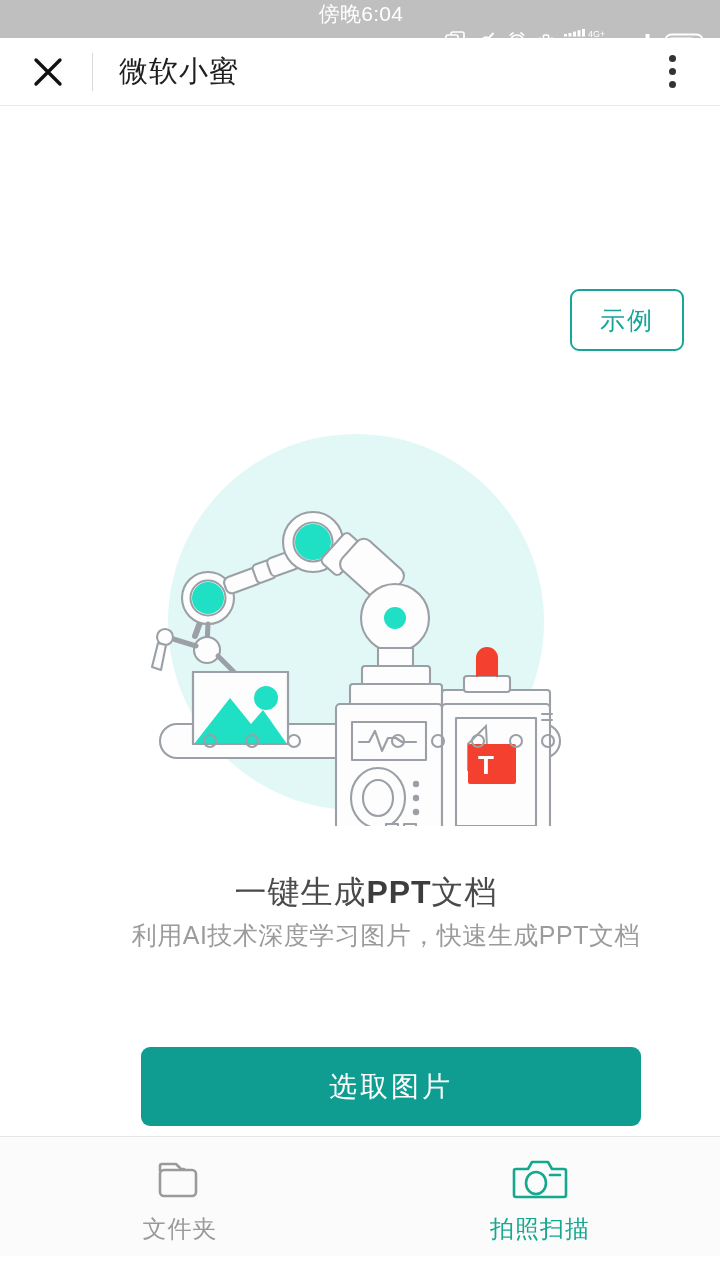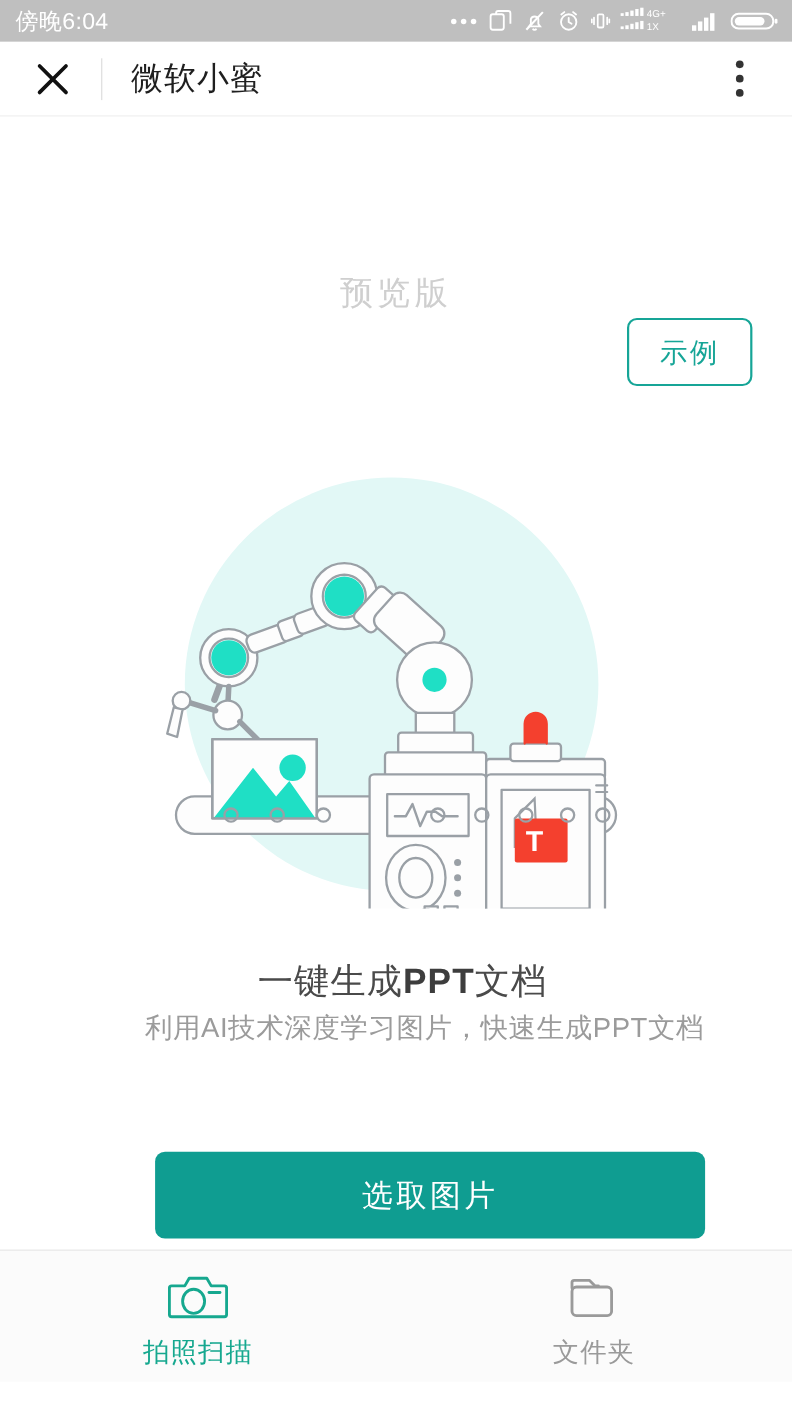--- a/index.html
+++ b/index.html
@@ -8,21 +8,21 @@
     background: #ffffff;
     font-family: "Liberation Sans", "DejaVu Sans", sans-serif;
     overflow: hidden;
   }
   #app { position: relative; width: 720px; height: 1280px; background: #ffffff; }
 
   
   .statusbar {
     height: 38px; background: #bfbfbf;
     display: flex; align-items: center;
-    padding: 0 12px 0 14px; color: #ffffff;
+    padding: 0 12px 0 14px; color: #ffffff; flex-direction: column;
   }
   .sb-time { font-size: 21px; letter-spacing: .3px; white-space: nowrap; }
   .sb-right { margin-left: auto; display: flex; align-items: center; gap: 9px; }
   .sb-ico { display: block; }
   .sb-dots { display: flex; gap: 4px; align-items: center; margin-right: 2px; }
   .sb-dots i { width: 5px; height: 5px; border-radius: 50%; background: #fff; display: block; }
 
   
   .header {
     height: 68px; background: #ffffff;
@@ -179,21 +179,20 @@
     <div class="hdr-title">微软小蜜</div>
     <div class="hdr-menu">
         <i></i>
         <i></i>
         <i></i>
       </div>
   </div>
 
   <div class="main">
 
-    <div class="watermark">预览版</div>
 
     <div class="sample-btn">示例</div>
 
     <div class="illus-wrap">
       <svg width="420" height="400" viewBox="0 0 420 400">
         <circle cx="206" cy="196" r="188" fill="#e2f8f6"></circle>
         <g fill="#fdfdfd" stroke="#9aa0a6" stroke-width="2.1" stroke-linejoin="round" stroke-linecap="round">
 
           <rect x="10" y="298" width="200" height="34" rx="17"></rect>
           <rect x="212" y="298" width="198" height="34" rx="17"></rect>
@@ -282,32 +281,32 @@
     <div class="title">
       <span>一键生成</span><b>PPT</b><span>文档</span>
     </div>
 
     <div class="subtitle">利用AI技术深度学习图片，快速生成PPT文档</div>
 
     <button class="primary-btn">选取图片</button>
 
     <div class="tabbar">
 
+      <div class="tab inactive">
+        <svg width="56" height="48" viewBox="0 0 56 48">
+          <path d="M8 16v-5a2 2 0 0 1 2-2h14l5 5h3" fill="none" stroke="#9a9a9a" stroke-width="2.6" stroke-linejoin="round" stroke-linecap="round"></path>
+          <rect x="8" y="15" width="36" height="26" rx="4" fill="none" stroke="#9a9a9a" stroke-width="2.6"></rect>
+        </svg>
+        <span class="tab-label">文件夹</span>
+      </div>
+
       <div class="tab active">
         <svg width="56" height="48" viewBox="0 0 56 48">
           <path d="M4 14h12l4-7h16l4 7h12a2 2 0 0 1 2 2v24a2 2 0 0 1-2 2H4a2 2 0 0 1-2-2V16a2 2 0 0 1 2-2z" fill="none" stroke="#16a88f" stroke-width="2.6" stroke-linejoin="round"></path>
           <ellipse cx="24" cy="28" rx="10" ry="11" fill="none" stroke="#16a88f" stroke-width="2.6"></ellipse>
           <line x1="38" y1="20" x2="48" y2="20" stroke="#16a88f" stroke-width="2.6" stroke-linecap="round"></line>
         </svg>
         <span class="tab-label">拍照扫描</span>
       </div>
 
-      <div class="tab inactive">
-        <svg width="56" height="48" viewBox="0 0 56 48">
-          <path d="M8 16v-5a2 2 0 0 1 2-2h14l5 5h3" fill="none" stroke="#9a9a9a" stroke-width="2.6" stroke-linejoin="round" stroke-linecap="round"></path>
-          <rect x="8" y="15" width="36" height="26" rx="4" fill="none" stroke="#9a9a9a" stroke-width="2.6"></rect>
-        </svg>
-        <span class="tab-label">文件夹</span>
-      </div>
-
     </div>
   </div>
 </div>
 
 </body></html>

